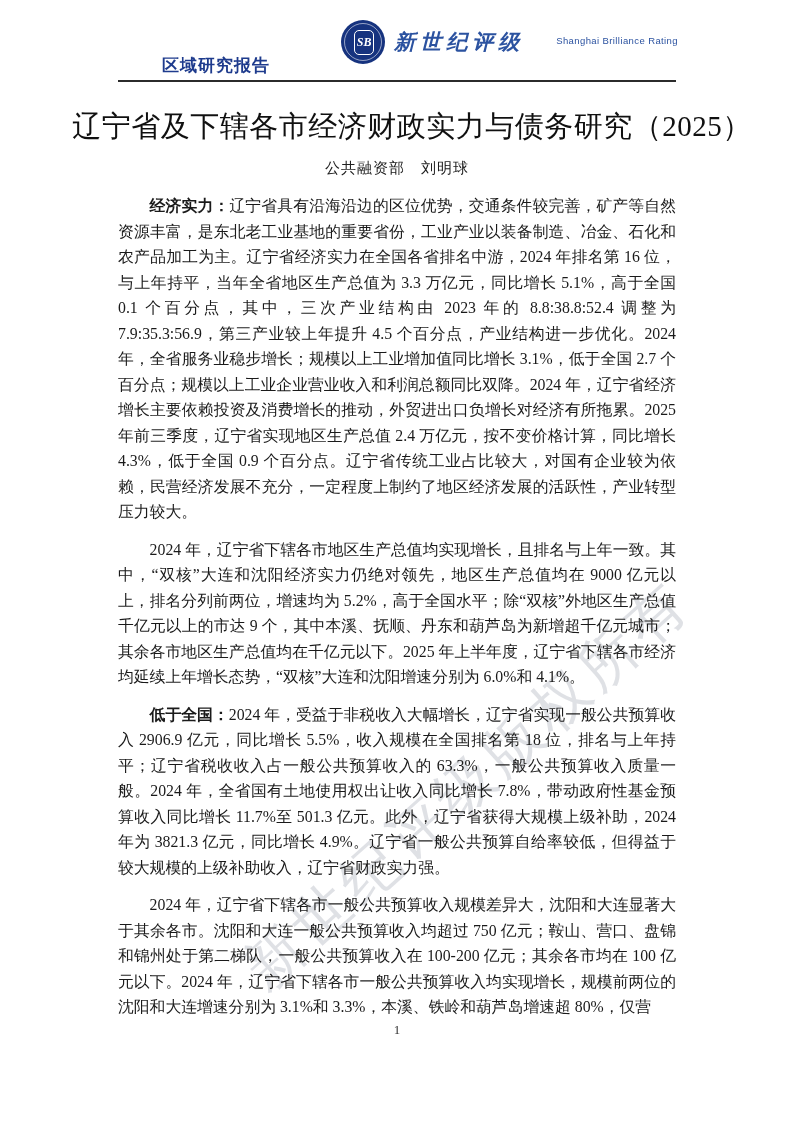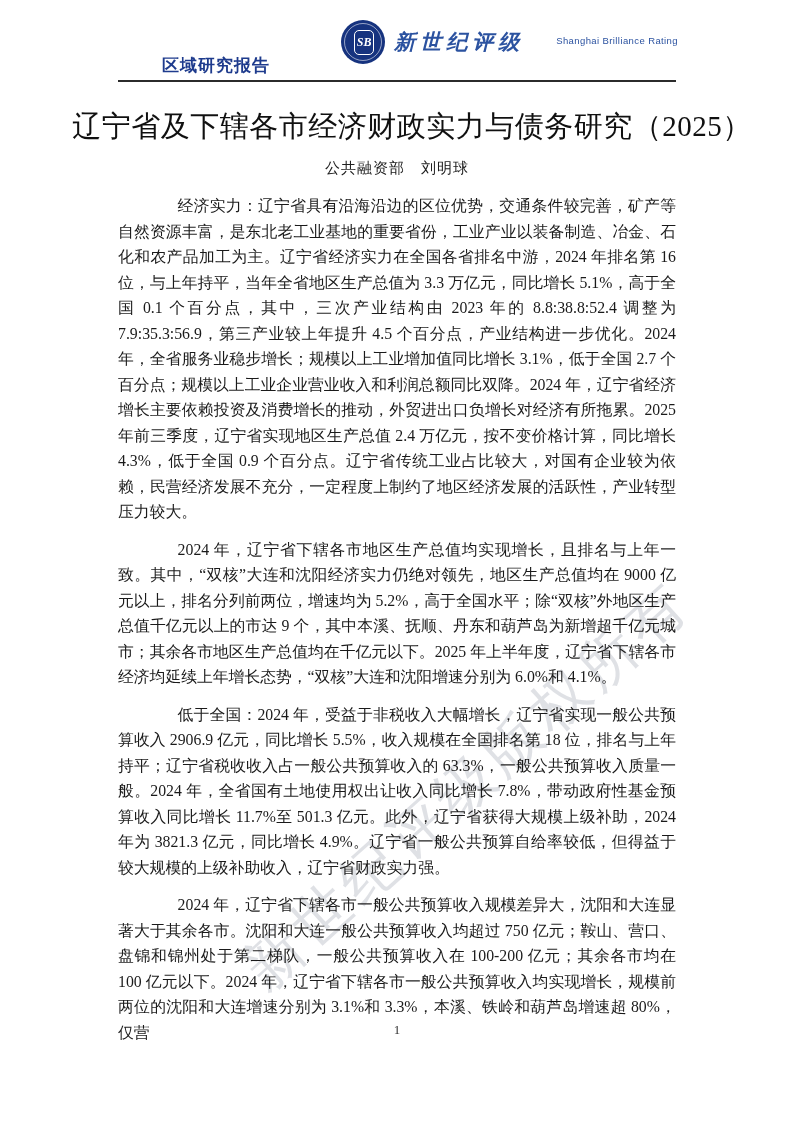--- a/index.html
+++ b/index.html
@@ -62,21 +62,21 @@
     position:absolute;left:0;top:159px;width:100%;
     text-align:center;font-size:15px;color:#202020;letter-spacing:1px;
   }
   
   .content{
     position:absolute;left:118px;top:193px;width:558px;
     font-size:15.8px;line-height:25.5px;
     text-align:justify;z-index:1;
   }
   .content p{margin:0 0 12px 0;text-indent:2em;}
-  .lead{font-weight:normal;margin-left:28px;}
+  .lead{font-weight:bold;}
   
   .watermark{
     position:absolute;left:175px;top:735px;width:610px;
     transform:rotate(-42deg);transform-origin:center center;
     font-size:58px;color:#aeb2bd;opacity:.38;
     letter-spacing:6px;white-space:nowrap;z-index:0;
     font-family:"Liberation Serif", serif;
     pointer-events:none;
   }
   

